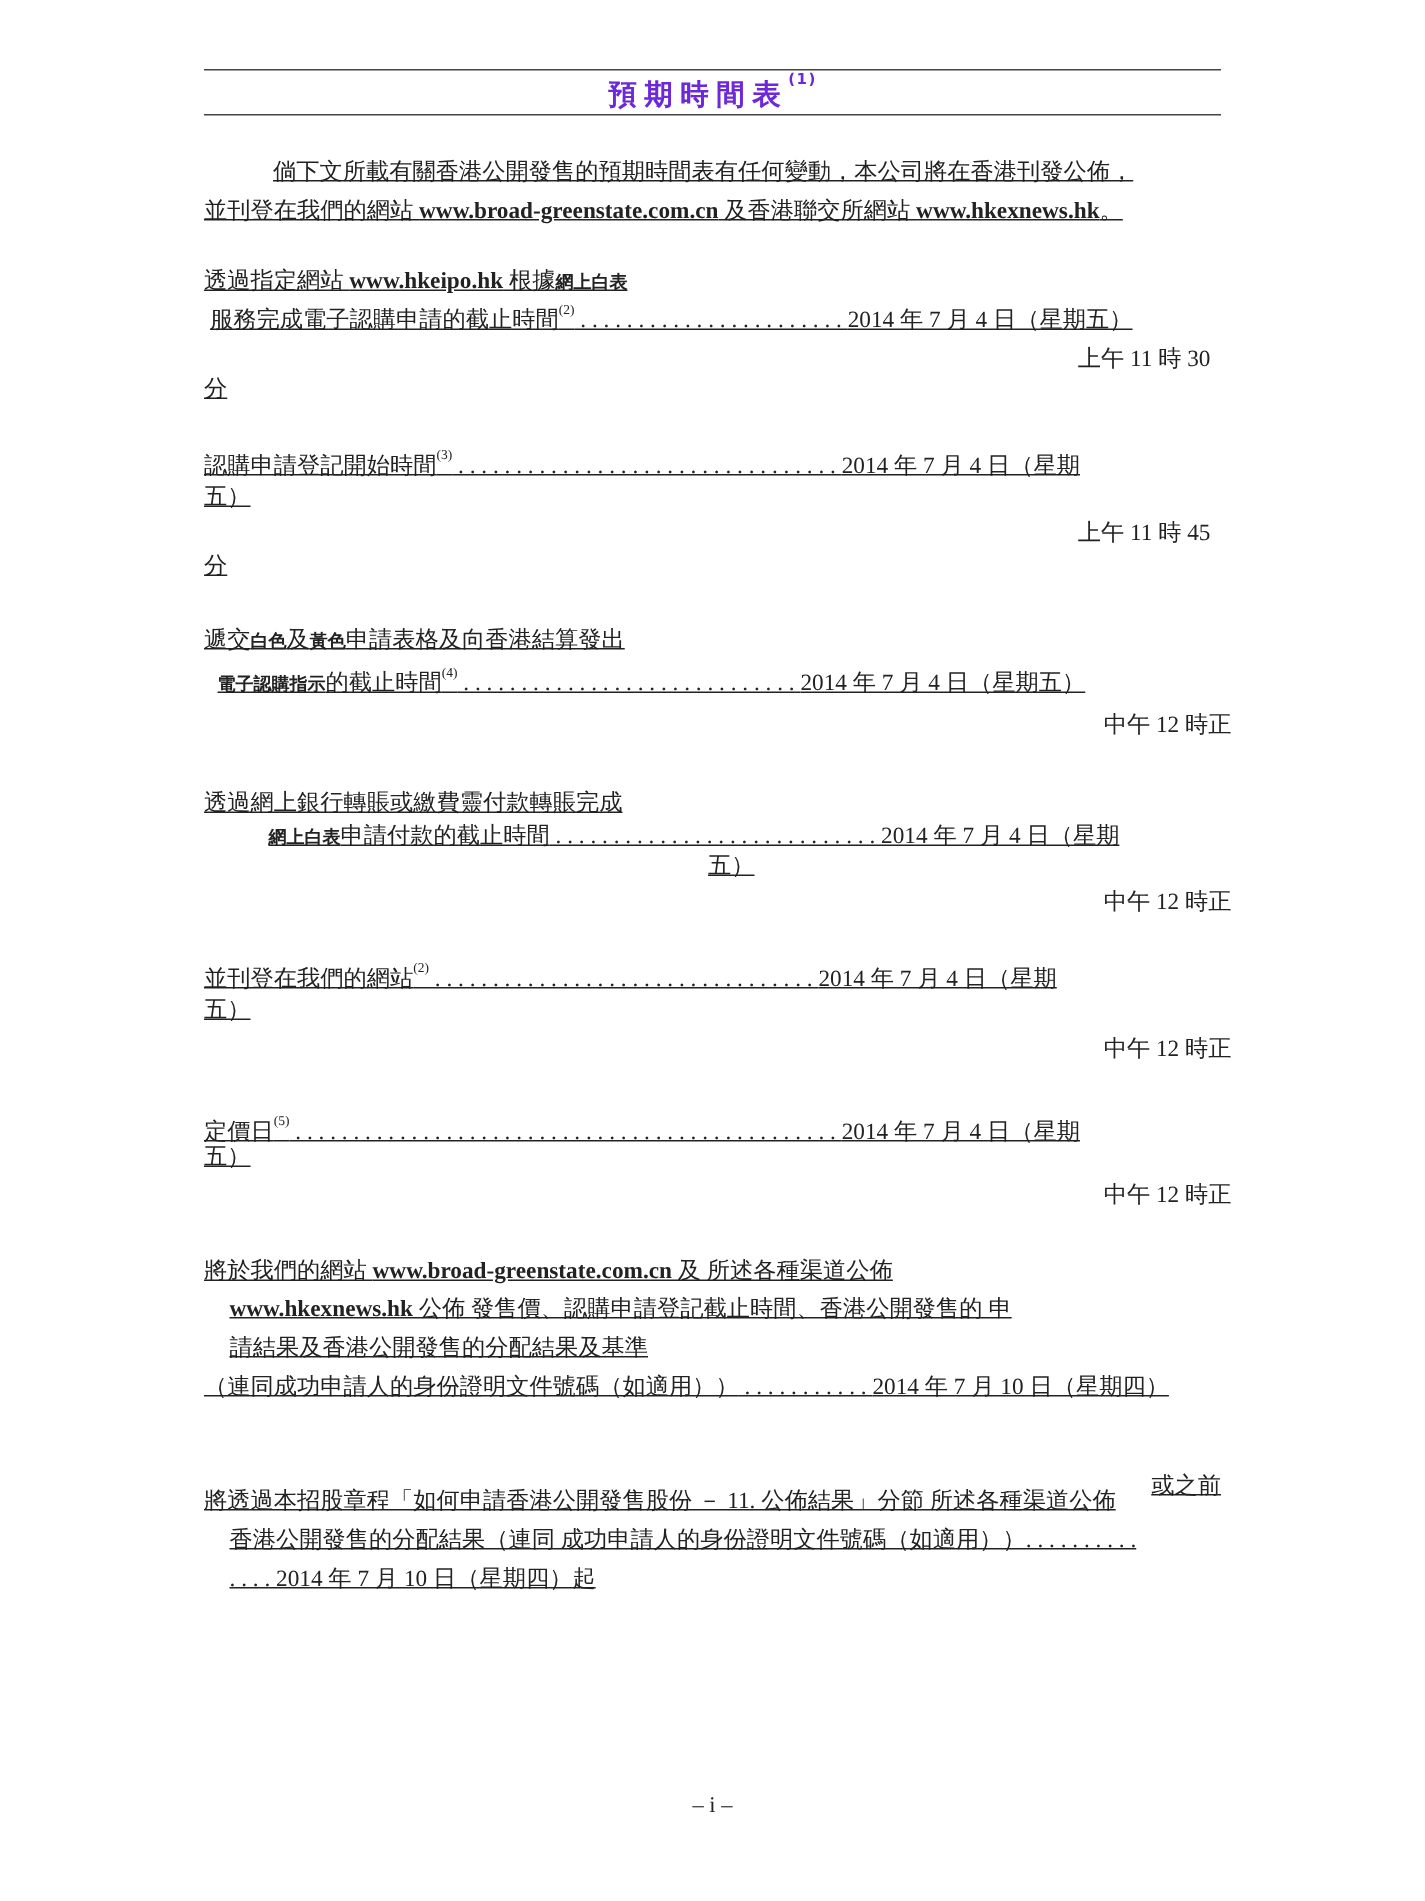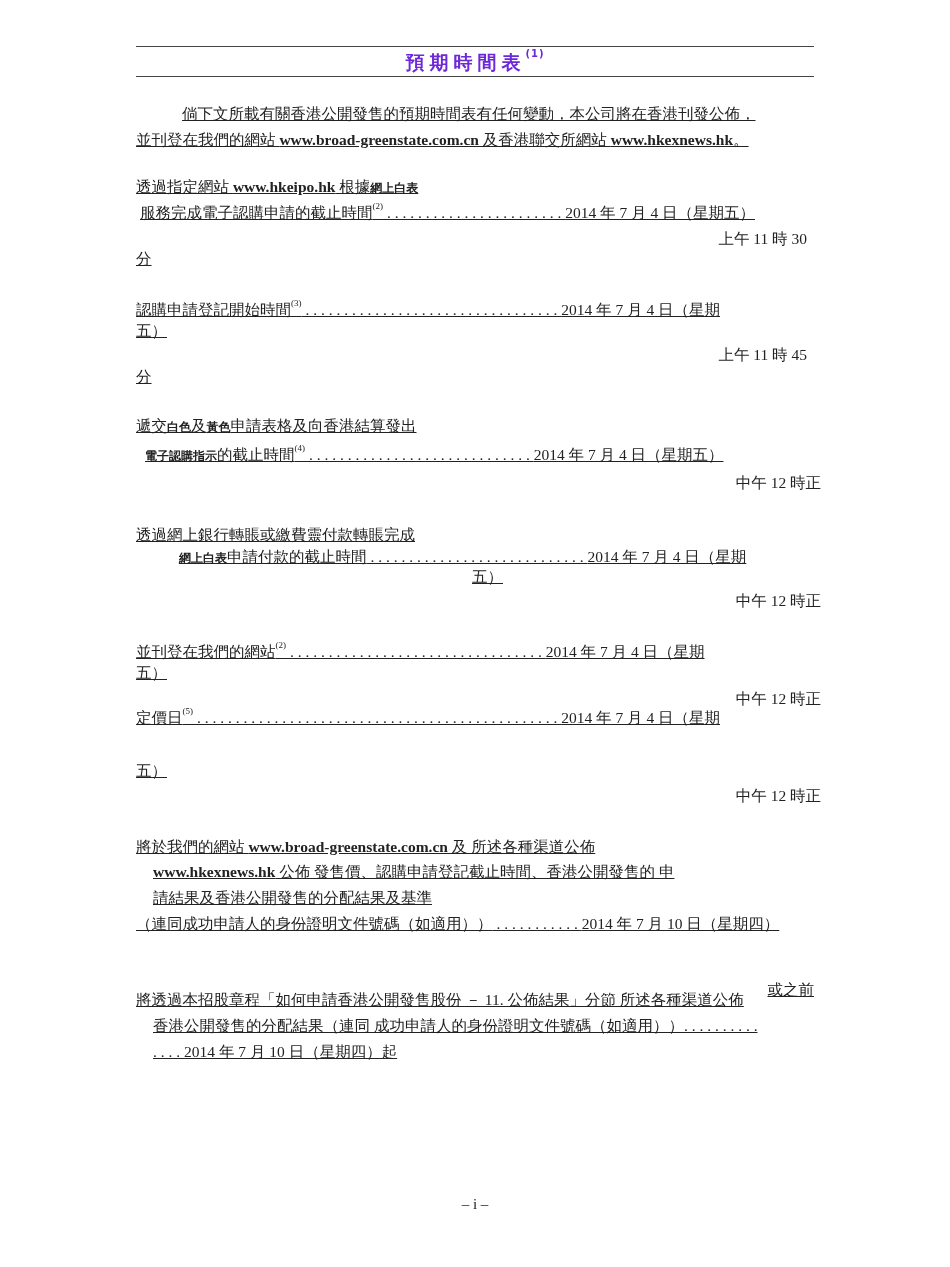--- a/index.html
+++ b/index.html
@@ -56,21 +56,21 @@
 </div>
 <div class="abs" style="left:472px; top:567px;">五）</div>
 <div class="right" style="right:129px; top:591px;">中午 12 時正</div>
 
 <div class="abs" style="left:136px; top:642px;">
   <span>並刊登在我們的網站</span><sup class="n">(2)</sup><span> . . . . . . . . . . . . . . . . . . . . . . . . . . . . . . . . . </span><span>2014 年 7 月 4 日（星期</span>
 </div>
 <div class="abs" style="left:136px; top:663px;">五）</div>
 <div class="right" style="right:129px; top:689px;">中午 12 時正</div>
 
-<div class="abs" style="left:136px; top:708px;">
+<div class="abs" style="left:136px; top:744px;">
   <span>定價日</span><sup class="n">(5)</sup><span> . . . . . . . . . . . . . . . . . . . . . . . . . . . . . . . . . . . . . . . . . . . . . . . </span><span>2014 年 7 月 4 日（星期</span>
 </div>
 <div class="abs" style="left:136px; top:761px;">五）</div>
 <div class="right" style="right:129px; top:786px;">中午 12 時正</div>
 
 <div class="abs" style="left:136px; top:837px;">
   <span>將於我們的網站 </span><b>www.broad-greenstate.com.cn</b><span> 及  所述各種渠道公佈</span>
 </div>
 <div class="abs" style="left:153px; top:862px;">
   <b>www.hkexnews.hk</b><span> 公佈  發售價、認購申請登記截止時間、香港公開發售的  申</span>

